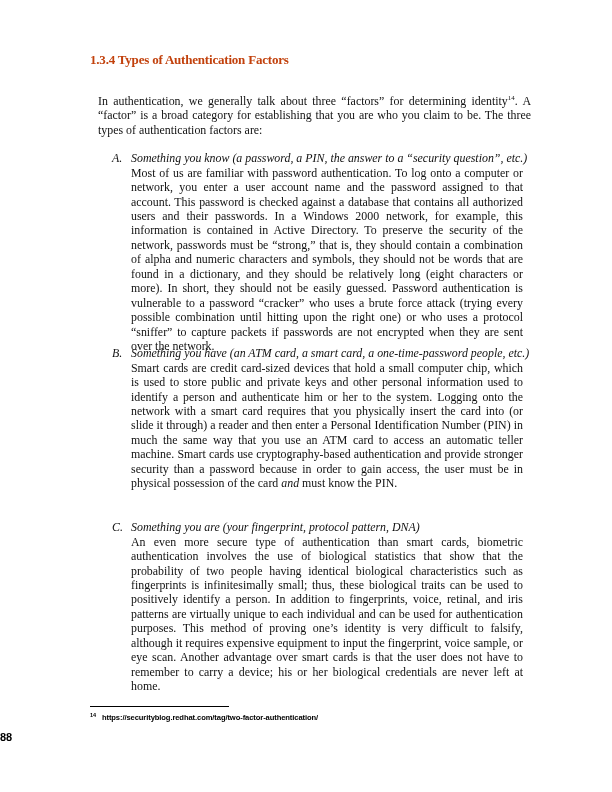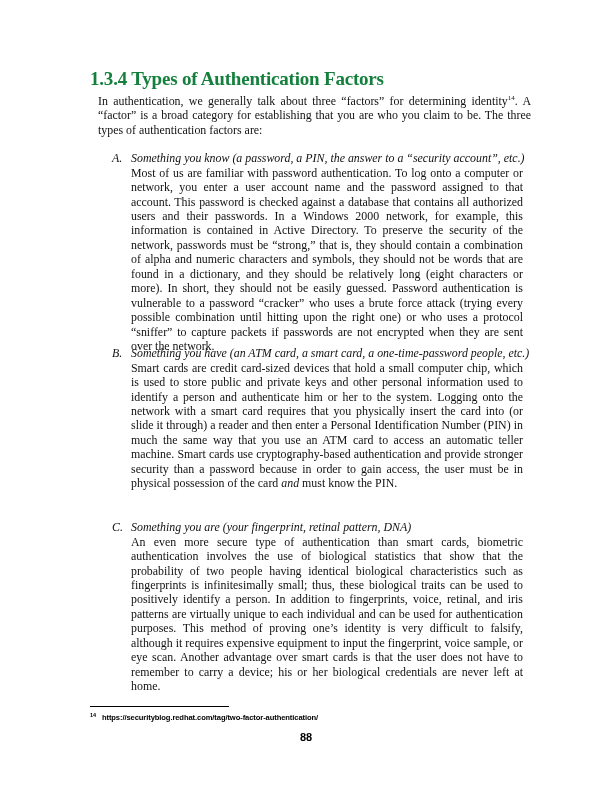--- a/index.html
+++ b/index.html
@@ -1,63 +1,63 @@
 <!DOCTYPE html>
 <html><head>
 <meta charset="utf-8">
 <style>
   html, body { margin: 0; padding: 0; background: #ffffff; }
   body { width: 612px; height: 792px; position: relative; overflow: hidden;
          font-family: "Liberation Serif", "DejaVu Serif", serif; color: #111; }
   .page { position: absolute; left: 0; top: 0; width: 612px; height: 792px; }
-  .heading { position: absolute; left: 90px; top: 68px; font-weight: bold;
-             font-size: 19px; letter-spacing: -0.2px; color: #15803d; }
+  .heading { position: absolute; left: 90px; top: 52px; font-weight: bold;
+             font-size: 13px; letter-spacing: -0.2px; color: #c2410c; }
   .para { position: absolute; left: 90px; width: 433px; top: 86px;
           font-size: 11.9px; line-height: 14.4px; text-align: justify; margin: 8px; }
   .para sup { font-size: 7px; line-height: 0; vertical-align: 5px; }
   .item { position: absolute; left: 112px; width: 411px; }
   .item .label { position: absolute; left: 0; top: 0; font-style: italic; font-size: 11.9px; line-height: 14.4px; }
   .item .title { position: absolute; left: 19px; top: 0; width: 392px; font-style: italic;
                  font-size: 11.9px; line-height: 14.4px; white-space: nowrap; }
   .item .body { position: absolute; left: 19px; top: 14.6px; width: 392px;
                 font-size: 11.9px; line-height: 14.45px; text-align: justify; margin: 0; }
   .item-a { top: 151px; }
   .item-b { top: 346px; }
   .item-c { top: 520px; }
   .fn-rule { position: absolute; left: 90px; top: 706px; width: 139px; height: 1px; background: #000; }
   .footnote { position: absolute; left: 90px; top: 712px; font-family: "Liberation Sans", "DejaVu Sans", sans-serif;
               font-weight: bold; font-size: 7.6px; color: #000; white-space: nowrap; letter-spacing: -0.1px; }
   .footnote sup { font-size: 5.5px; vertical-align: 3px; margin-right: 6px; }
-  .page-num { position: absolute; left: 0; width: 612px; top: 731px; text-align: center;
+  .page-num { position: absolute; left: 0; width: 612px; top: 731px; 
               font-family: "Liberation Sans", "DejaVu Sans", sans-serif; font-weight: bold; font-size: 11px; color: #000; }
 </style>
 </head>
 <body>
 
 <div class="page">
 
   <div class="heading">1.3.4 Types of Authentication Factors</div>
 
   <p class="para"><span>In authentication, we generally talk about three “factors” for determining identity</span><sup>14</sup><span>. A “factor” is a broad category for establishing that you are who you claim to be. The three types of authentication factors are:</span></p>
 
   <div class="item item-a">
     <span class="label">A.</span>
-    <span class="title">Something you know (a password, a PIN, the answer to a “security account”, etc.)</span>
+    <span class="title">Something you know (a password, a PIN, the answer to a “security question”, etc.)</span>
     <p class="body">Most of us are familiar with password authentication. To log onto a computer or network, you enter a user account name and the password assigned to that account. This password is checked against a database that contains all authorized users and their passwords. In a Windows 2000 network, for example, this information is contained in Active Directory. To preserve the security of the network, passwords must be “strong,” that is, they should contain a combination of alpha and numeric characters and symbols, they should not be words that are found in a dictionary, and they should be relatively long (eight characters or more). In short, they should not be easily guessed. Password authentication is vulnerable to a password “cracker” who uses a brute force attack (trying every possible combination until hitting upon the right one) or who uses a protocol “sniffer” to capture packets if passwords are not encrypted when they are sent over the network.</p>
   </div>
 
   <div class="item item-b">
     <span class="label">B.</span>
     <span class="title">Something you have (an ATM card, a smart card, a one-time-password people, etc.)</span>
     <p class="body"><span>Smart cards are credit card-sized devices that hold a small computer chip, which is used to store public and private keys and other personal information used to identify a person and authenticate him or her to the system. Logging onto the network with a smart card requires that you physically insert the card into (or slide it through) a reader and then enter a Personal Identification Number (PIN) in much the same way that you use an ATM card to access an automatic teller machine. Smart cards use cryptography-based authentication and provide stronger security than a password because in order to gain access, the user must be in physical possession of the card </span><em>and</em><span> must know the PIN.</span></p>
   </div>
 
   <div class="item item-c">
     <span class="label">C.</span>
-    <span class="title">Something you are (your fingerprint, retinal pattern, DNA)</span>
+    <span class="title">Something you are (your fingerprint, protocol pattern, DNA)</span>
     <p class="body">An even more secure type of authentication than smart cards, biometric authentication involves the use of biological statistics that show that the probability of two people having identical biological characteristics such as fingerprints is infinitesimally small; thus, these biological traits can be used to positively identify a person. In addition to fingerprints, voice, retinal, and iris patterns are virtually unique to each individual and can be used for authentication purposes. This method of proving one’s identity is very difficult to falsify, although it requires expensive equipment to input the fingerprint, voice sample, or eye scan. Another advantage over smart cards is that the user does not have to remember to carry a device; his or her biological credentials are never left at home.</p>
   </div>
 
   <div class="fn-rule"></div>
   <div class="footnote"><sup>14</sup><span>https://securityblog.redhat.com/tag/two-factor-authentication/</span></div>
 
   <div class="page-num">88</div>
 </div>
 
 </body></html>

